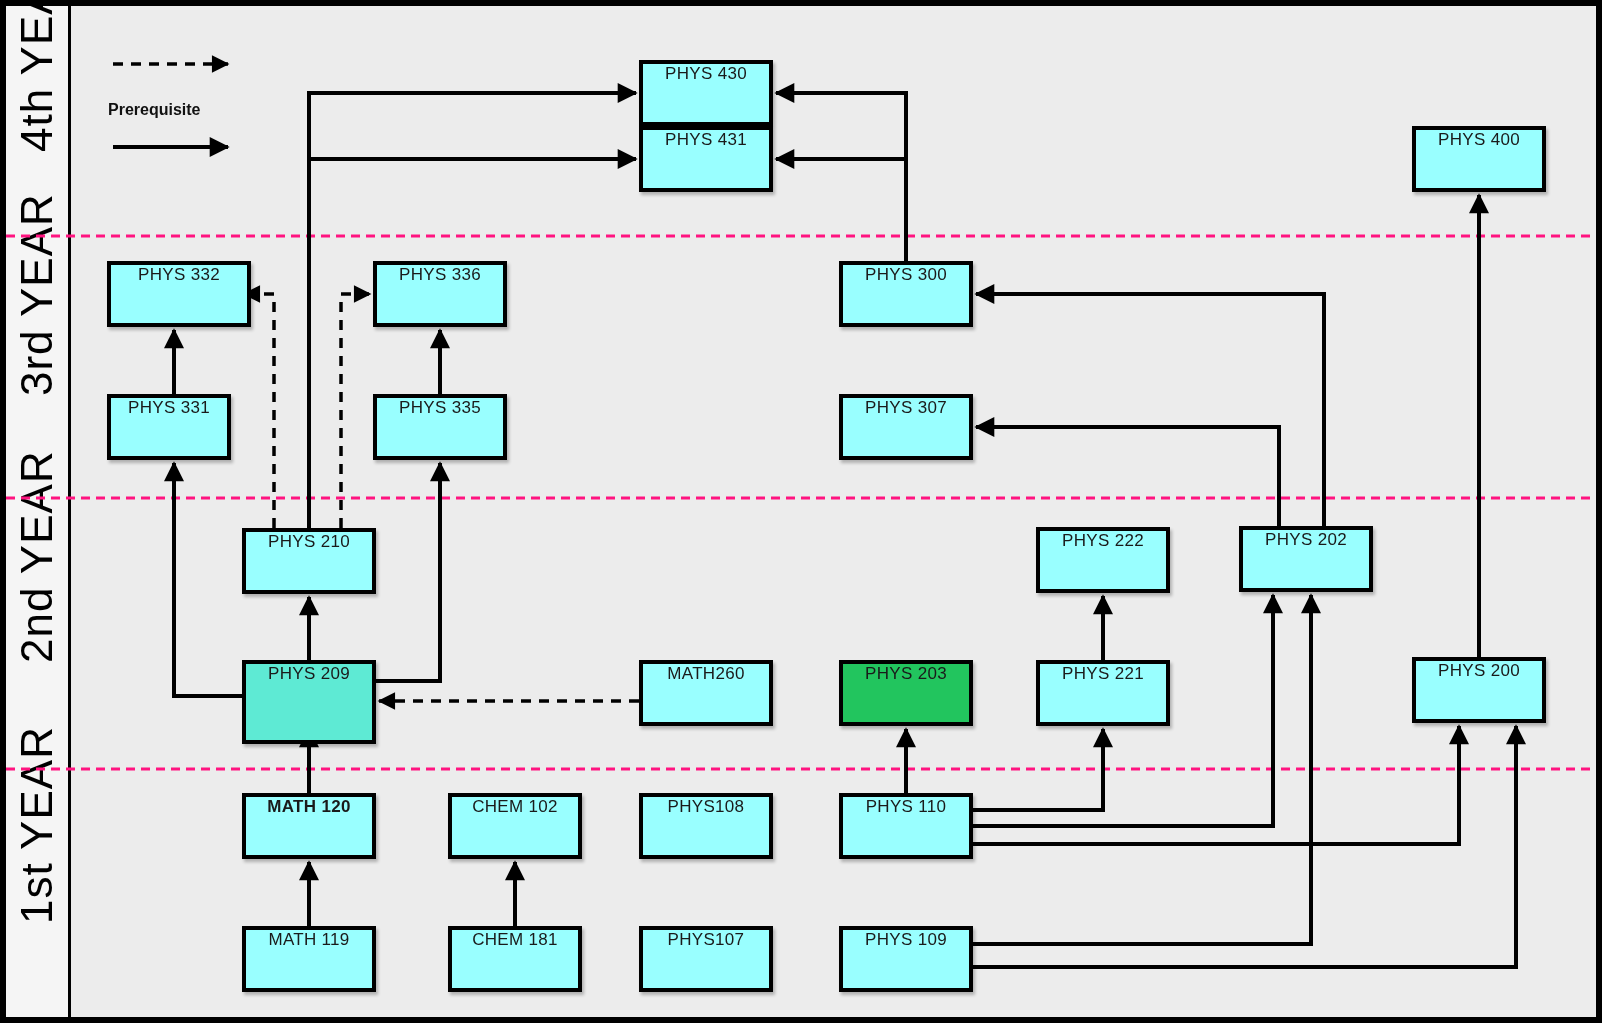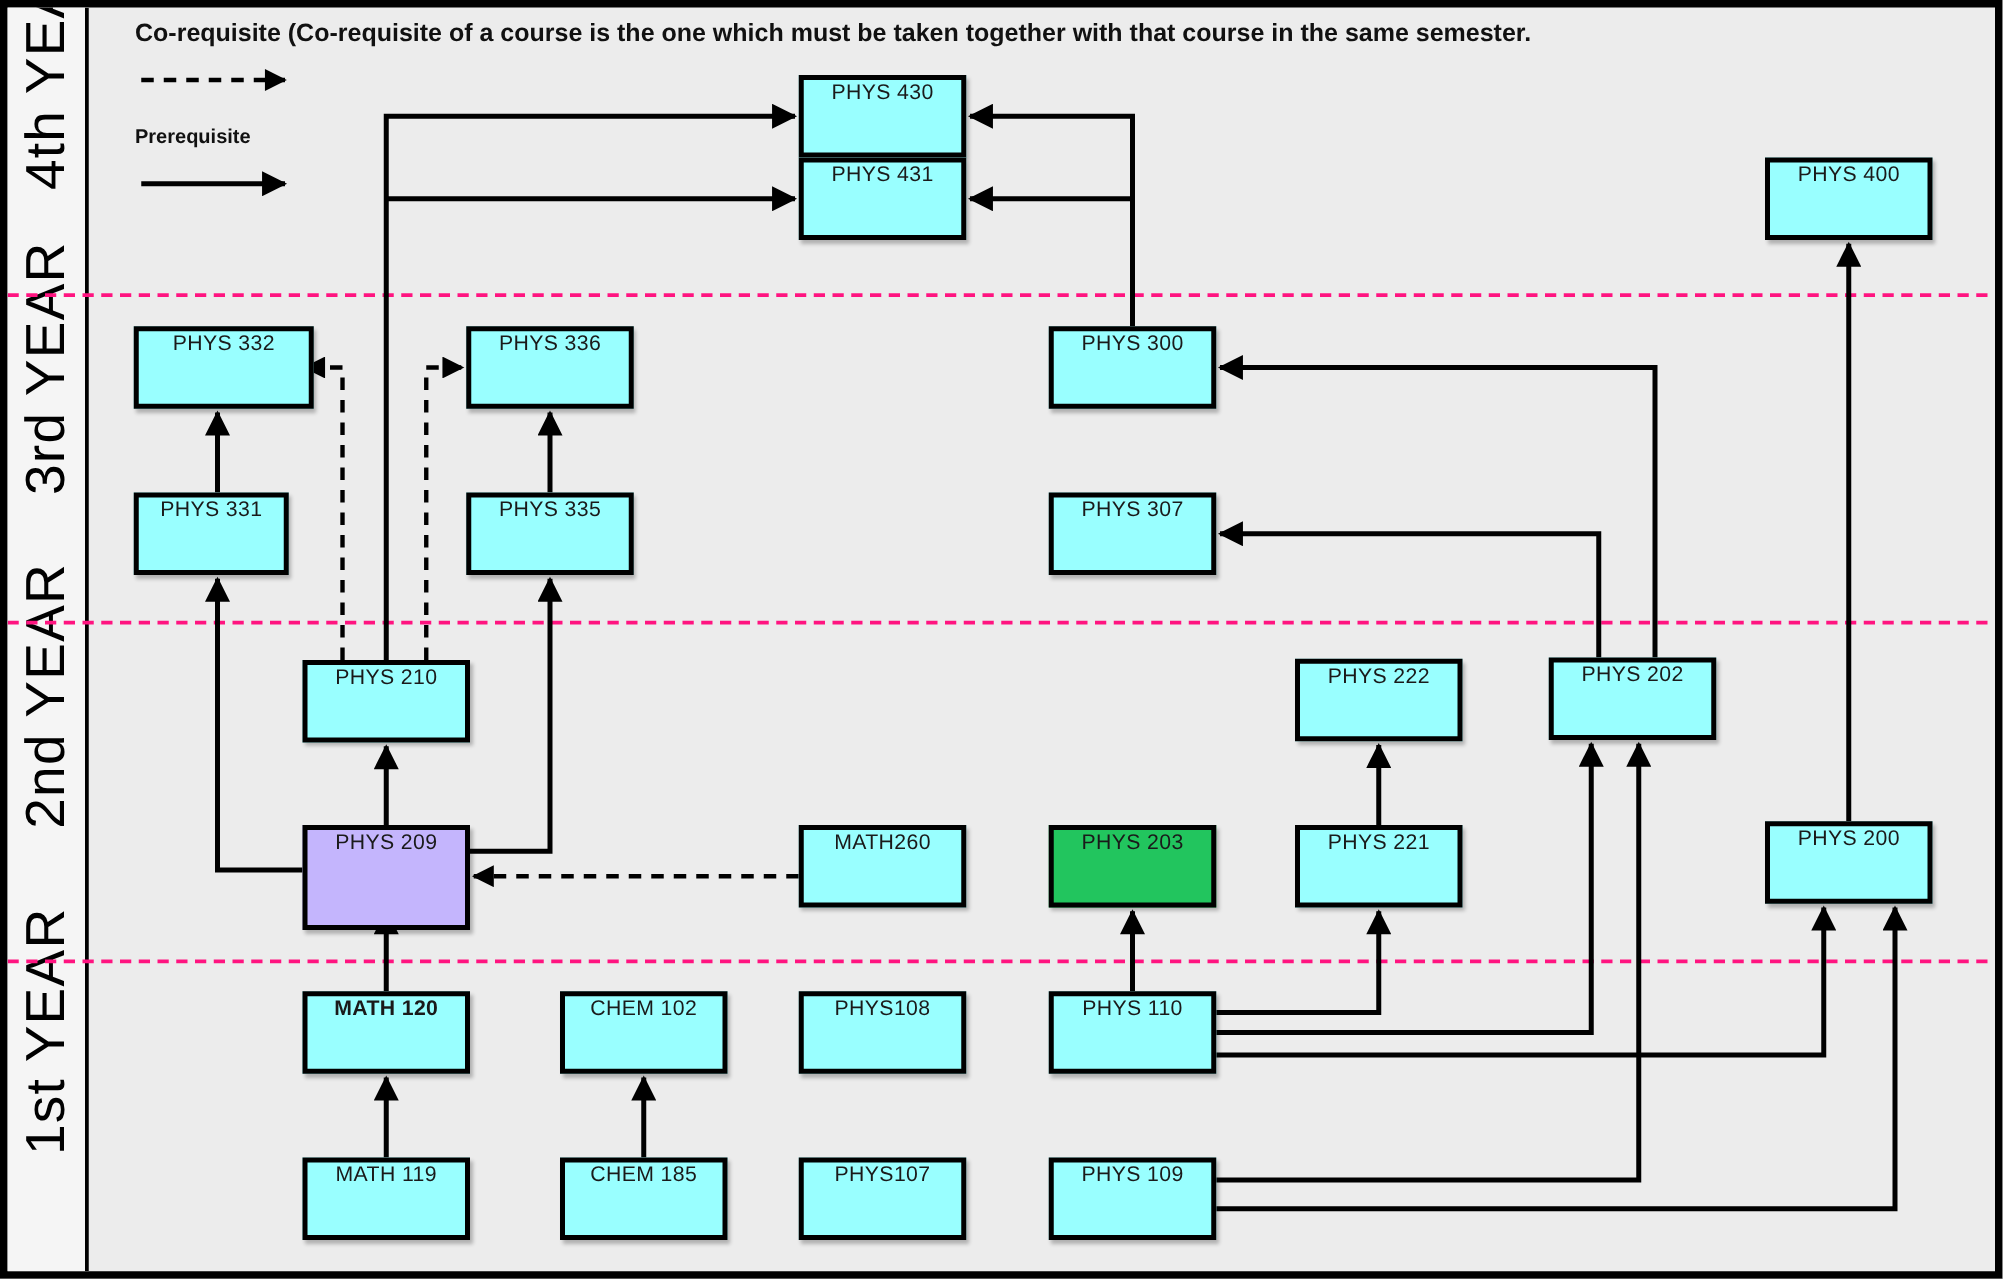--- a/index.html
+++ b/index.html
@@ -101,21 +101,20 @@
         <polyline points="967,961 1510,961 1510,720" fill="none" stroke="#000000" stroke-width="4" marker-end="url(#arrowhead)"></polyline>
         <polyline points="1473,651 1473,189" fill="none" stroke="#000000" stroke-width="4" marker-end="url(#arrowhead)"></polyline>
         <polyline points="268,522 268,288 238,288" fill="none" stroke="#000000" stroke-width="3.5" stroke-dasharray="10 8" marker-end="url(#arrowhead)"></polyline>
         <polyline points="335,522 335,288 364,288" fill="none" stroke="#000000" stroke-width="3.5" stroke-dasharray="10 8" marker-end="url(#arrowhead)"></polyline>
         <polyline points="633,695 373,695" fill="none" stroke="#000000" stroke-width="3.5" stroke-dasharray="10 8" marker-end="url(#arrowhead)"></polyline>
         <polyline points="107,58 222,58" fill="none" stroke="#000000" stroke-width="3.5" stroke-dasharray="10 8" marker-end="url(#arrowhead)"></polyline>
         <polyline points="107,141 222,141" fill="none" stroke="#000000" stroke-width="4" marker-end="url(#arrowhead)"></polyline>
       </g>
   </svg>
 
-  <div class="legend-text legend-coreq">Co-requisite (Co-requisite of a course is the one which must be taken together with that course in the same semester.</div>
   <div class="legend-text legend-prereq">Prerequisite</div>
 
   <div id="course-layer">
       <div class="course" style="left: 633px; top: 54px; width: 134px; height: 66px; background: rgb(153, 255, 255); border-color: rgb(0, 0, 0);">
         <span>PHYS 430</span>
       </div>
       <div class="course" style="left: 633px; top: 120px; width: 134px; height: 66px; background: rgb(153, 255, 255); border-color: rgb(0, 0, 0);">
         <span>PHYS 431</span>
       </div>
       <div class="course" style="left: 1406px; top: 120px; width: 134px; height: 66px; background: rgb(153, 255, 255); border-color: rgb(0, 0, 0);">
@@ -141,21 +140,21 @@
       </div>
       <div class="course" style="left: 236px; top: 522px; width: 134px; height: 66px; background: rgb(153, 255, 255); border-color: rgb(0, 0, 0);">
         <span>PHYS 210</span>
       </div>
       <div class="course" style="left: 1030px; top: 521px; width: 134px; height: 66px; background: rgb(153, 255, 255); border-color: rgb(0, 0, 0);">
         <span>PHYS 222</span>
       </div>
       <div class="course" style="left: 1233px; top: 520px; width: 134px; height: 66px; background: rgb(153, 255, 255); border-color: rgb(0, 0, 0);">
         <span>PHYS 202</span>
       </div>
-      <div class="course" style="left: 236px; top: 654px; width: 134px; height: 84px; background: #c4b5fd; border-color: rgb(0, 0, 0);">
+      <div class="course" style="left: 236px; top: 654px; width: 134px; height: 84px; background: #5eead4; border-color: rgb(0, 0, 0);">
         <span>PHYS 209</span>
       </div>
       <div class="course" style="left: 633px; top: 654px; width: 134px; height: 66px; background: rgb(153, 255, 255); border-color: rgb(0, 0, 0);">
         <span>MATH260</span>
       </div>
       <div class="course" style="left: 833px; top: 654px; width: 134px; height: 66px; background: #22c55e; border-color: rgb(0, 0, 0);">
         <span>PHYS 203</span>
       </div>
       <div class="course" style="left: 1030px; top: 654px; width: 134px; height: 66px; background: rgb(153, 255, 255); border-color: rgb(0, 0, 0);">
         <span>PHYS 221</span>
@@ -172,21 +171,21 @@
       <div class="course" style="left: 633px; top: 787px; width: 134px; height: 66px; background: rgb(153, 255, 255); border-color: rgb(0, 0, 0);">
         <span>PHYS108</span>
       </div>
       <div class="course" style="left: 833px; top: 787px; width: 134px; height: 66px; background: rgb(153, 255, 255); border-color: rgb(0, 0, 0);">
         <span>PHYS 110</span>
       </div>
       <div class="course" style="left: 236px; top: 920px; width: 134px; height: 66px; background: rgb(153, 255, 255); border-color: rgb(0, 0, 0);">
         <span>MATH 119</span>
       </div>
       <div class="course" style="left: 442px; top: 920px; width: 134px; height: 66px; background: rgb(153, 255, 255); border-color: rgb(0, 0, 0);">
-        <span>CHEM 185</span>
+        <span>CHEM 181</span>
       </div>
       <div class="course" style="left: 633px; top: 920px; width: 134px; height: 66px; background: rgb(153, 255, 255); border-color: rgb(0, 0, 0);">
         <span>PHYS107</span>
       </div>
       <div class="course" style="left: 833px; top: 920px; width: 134px; height: 66px; background: rgb(153, 255, 255); border-color: rgb(0, 0, 0);">
         <span>PHYS 109</span>
       </div>
     </div>
 
 </div>

